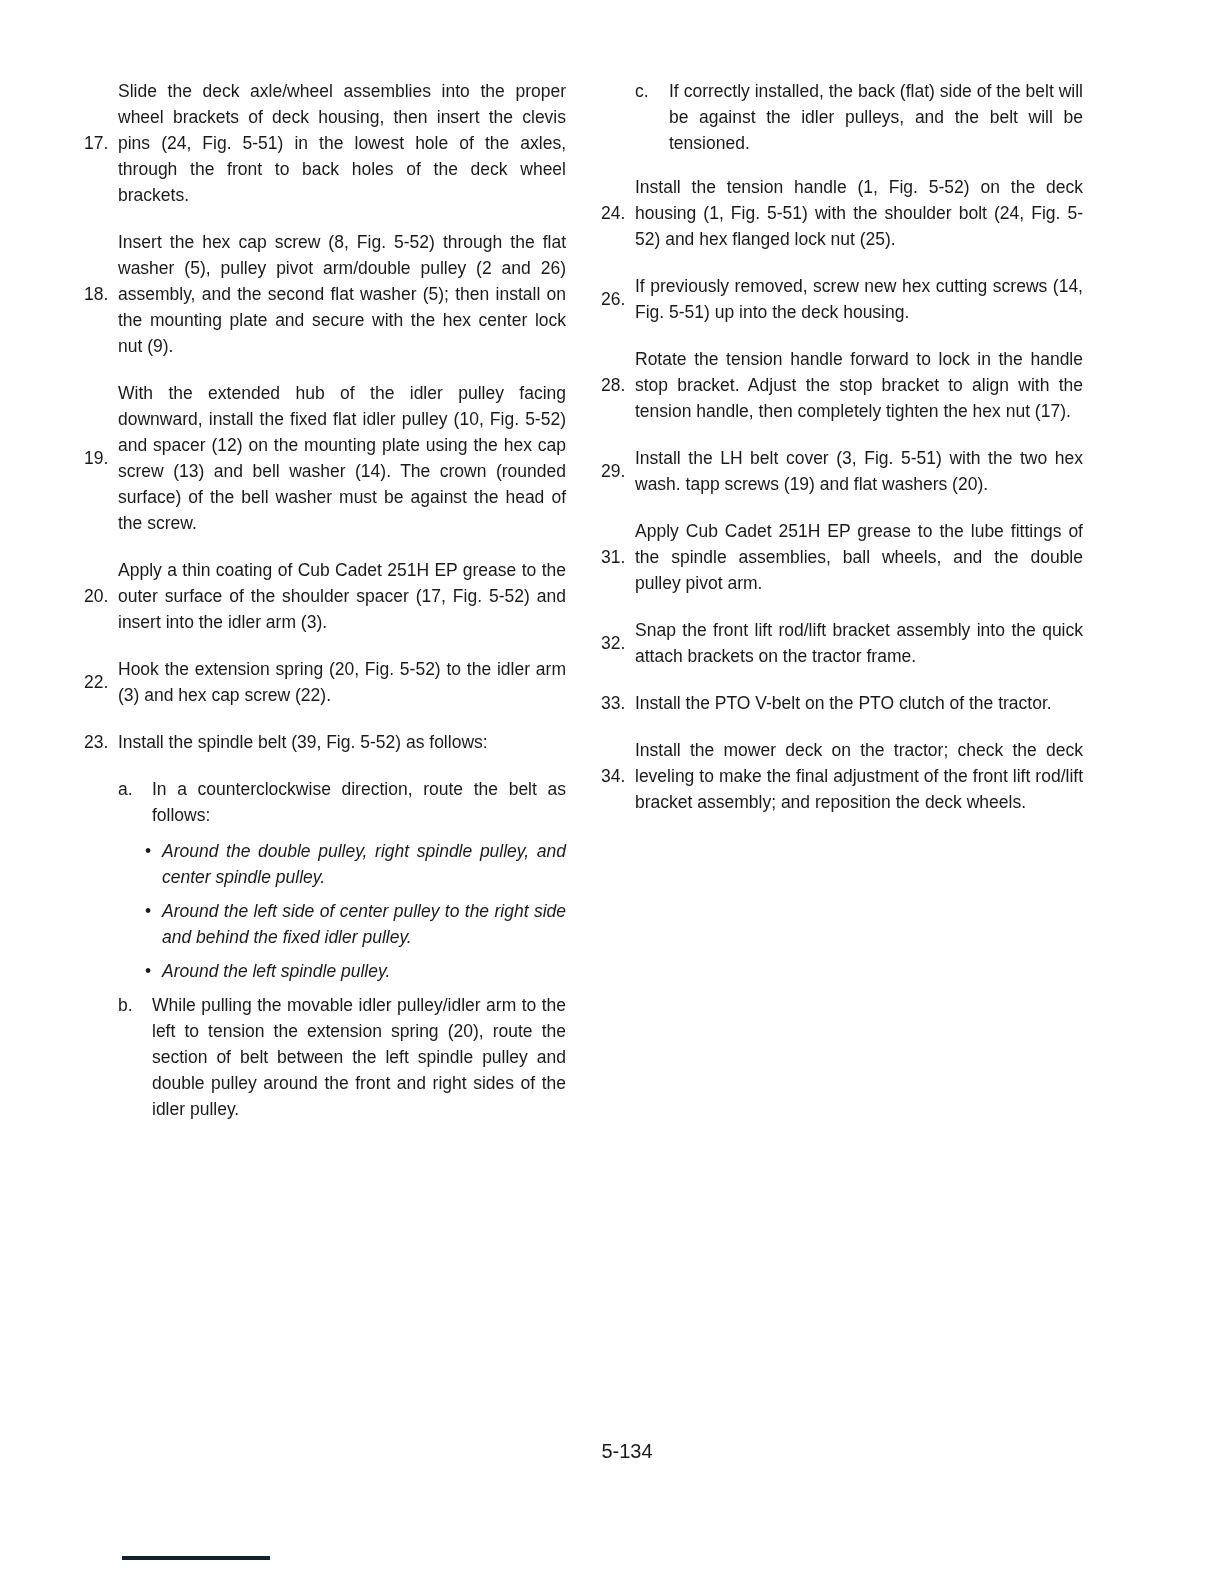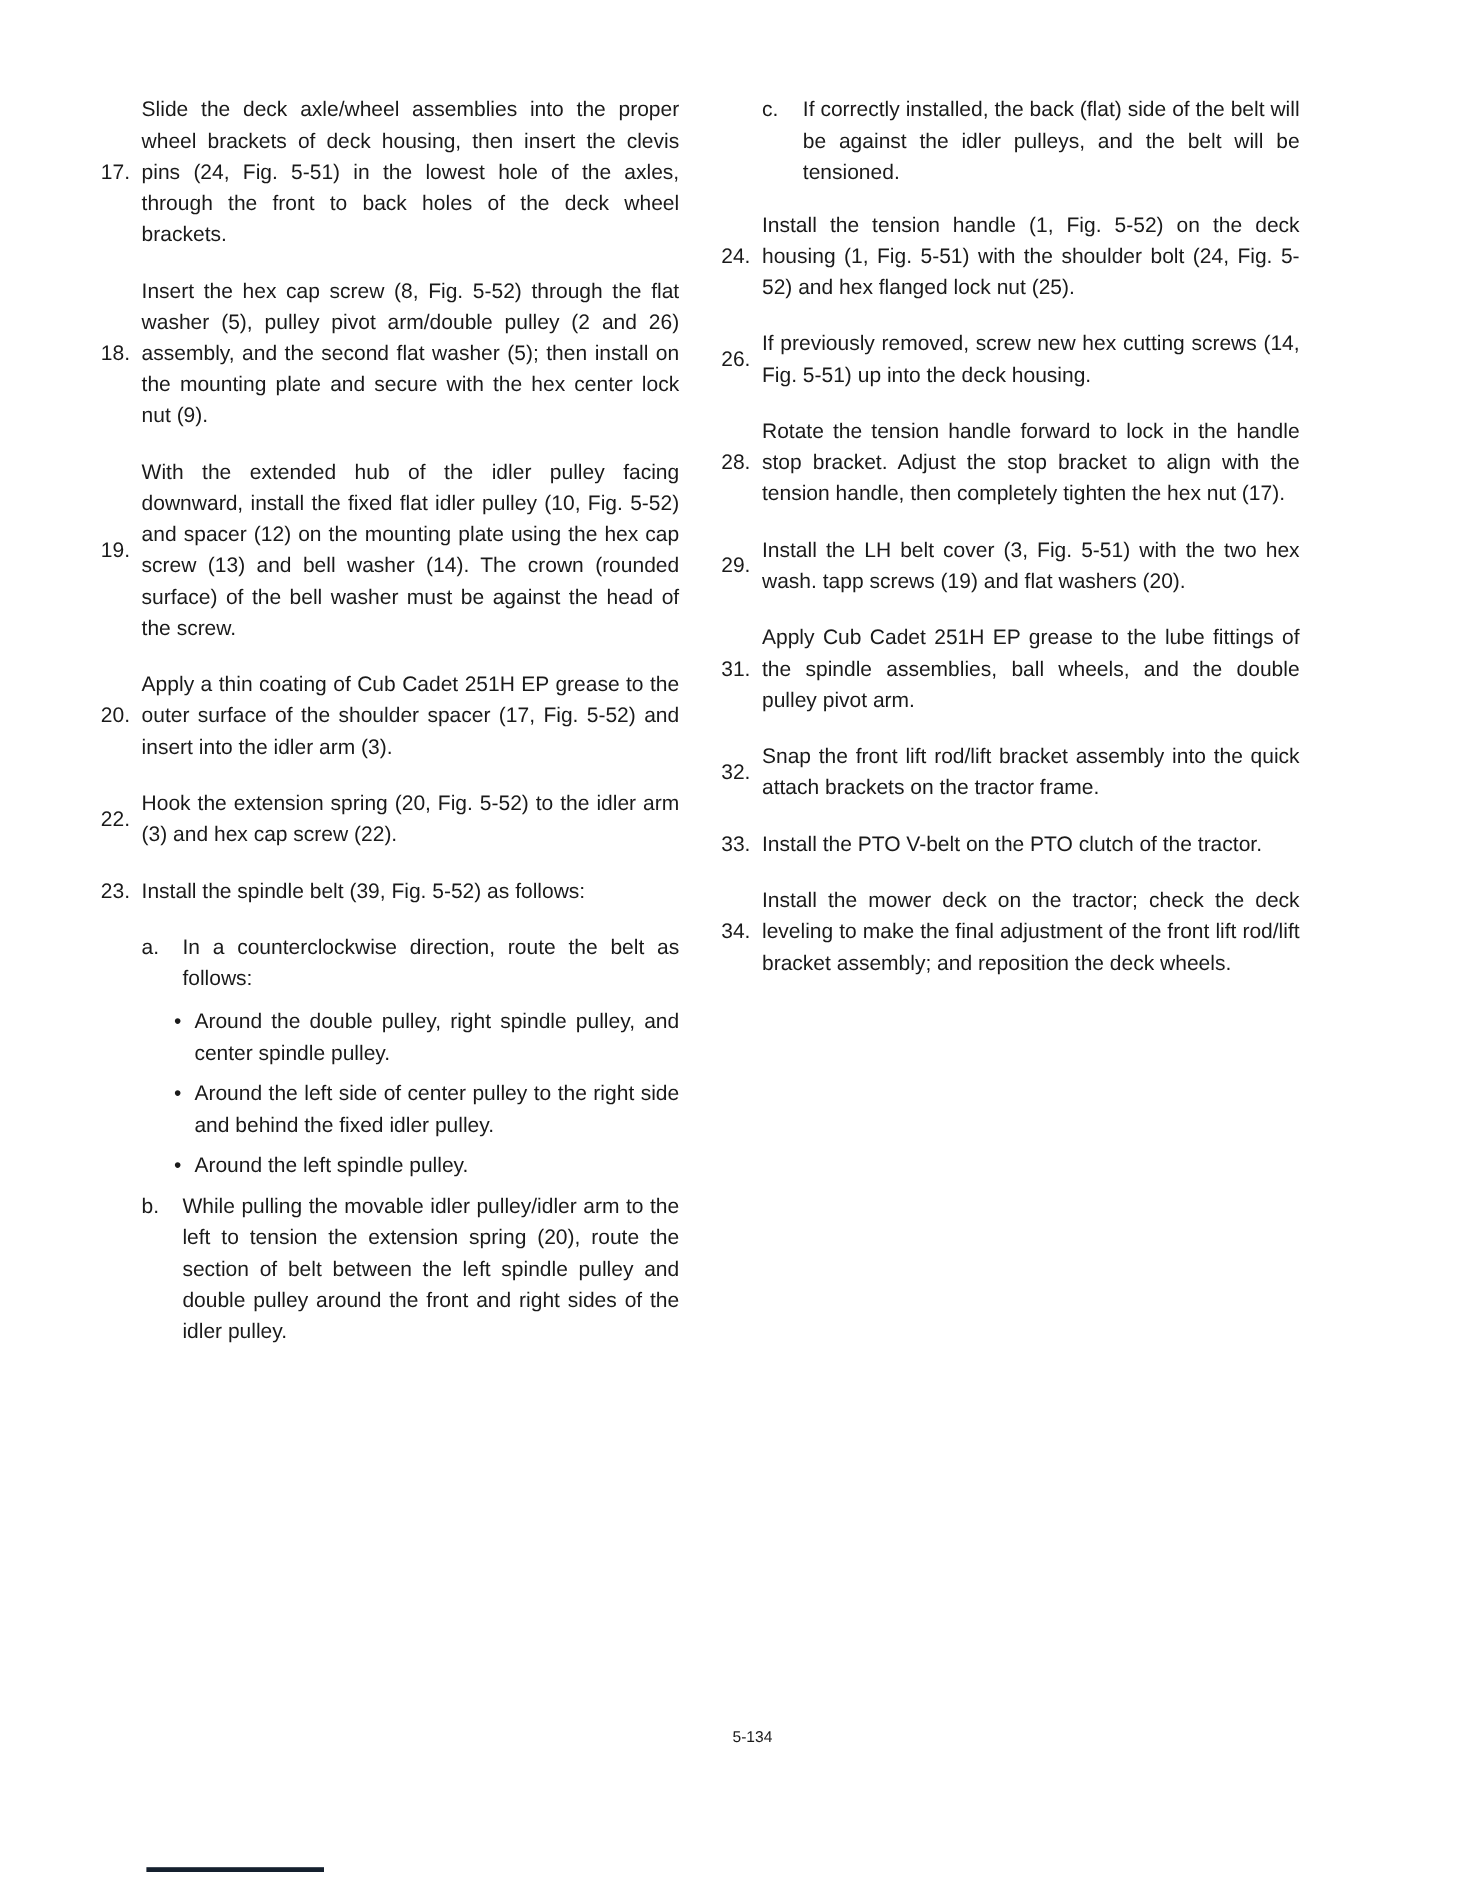--- a/index.html
+++ b/index.html
@@ -62,31 +62,32 @@
   .sub + .bullet {
     margin-top: -8px;
   }
   .bullet > .label {
     width: 17px;
     flex-shrink: 0;
   }
   .bullet > .text {
     flex: 1;
     text-align: justify;
+    font-style: italic;
   }
   .bullet + .sub {
     margin-top: 8px;
   }
   .page-number {
     position: absolute;
     top: 1440px;
     left: 0;
     right: 0;
     text-align: center;
-    font-size: 13px;
+    font-size: 20px;
     padding-left: 30px;
   }
   .footer-rule {
     position: absolute;
     top: 1556px;
     left: 122px;
     width: 148px;
     height: 4px;
     background: #15202e;
   }

